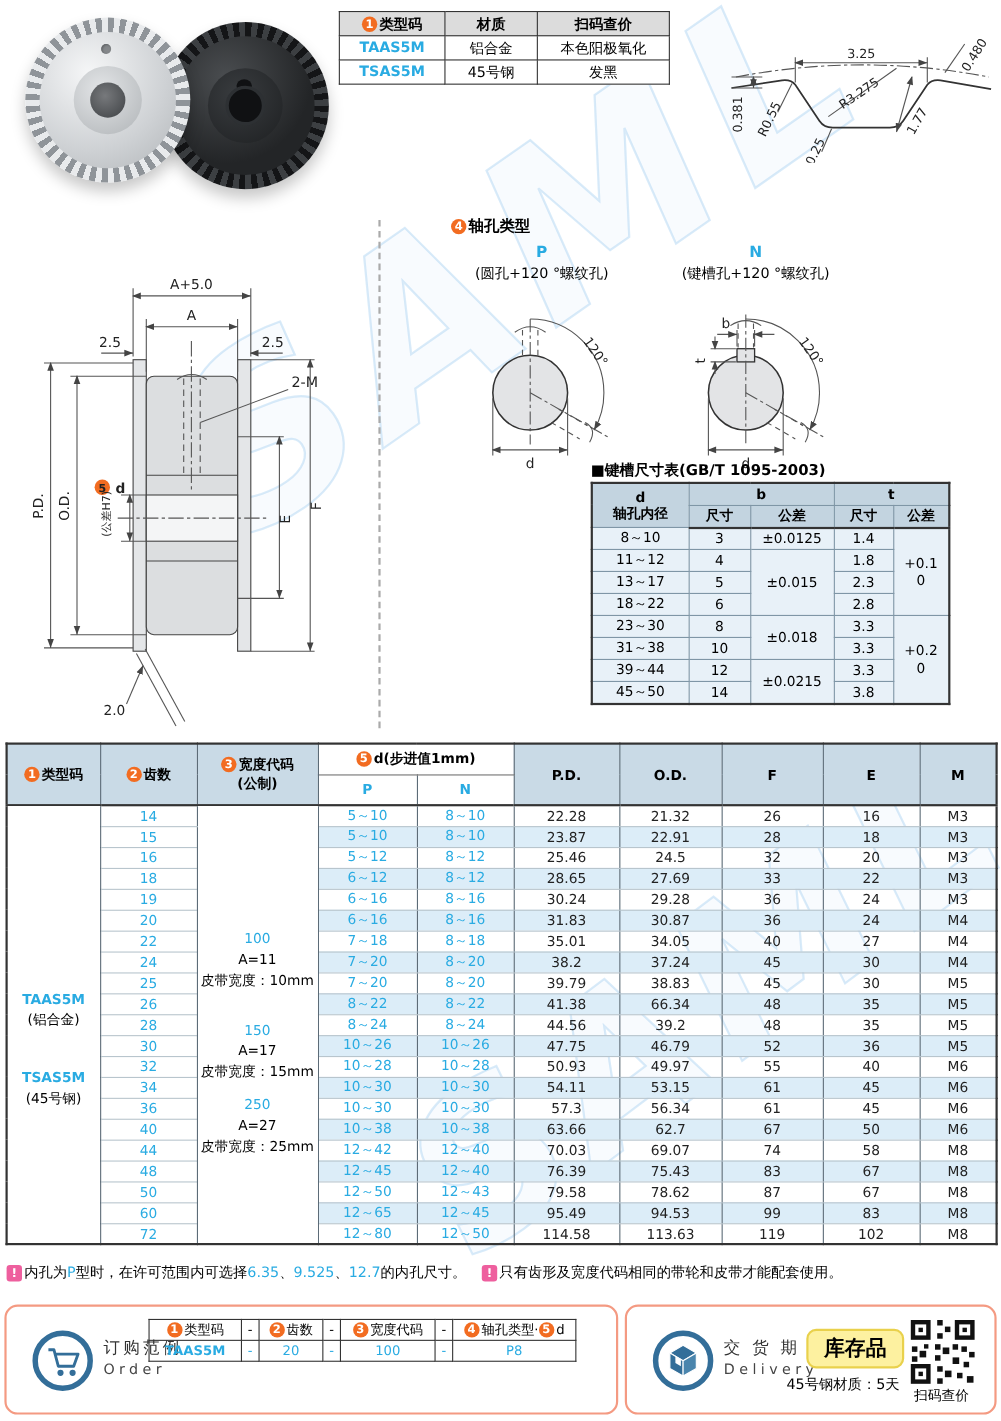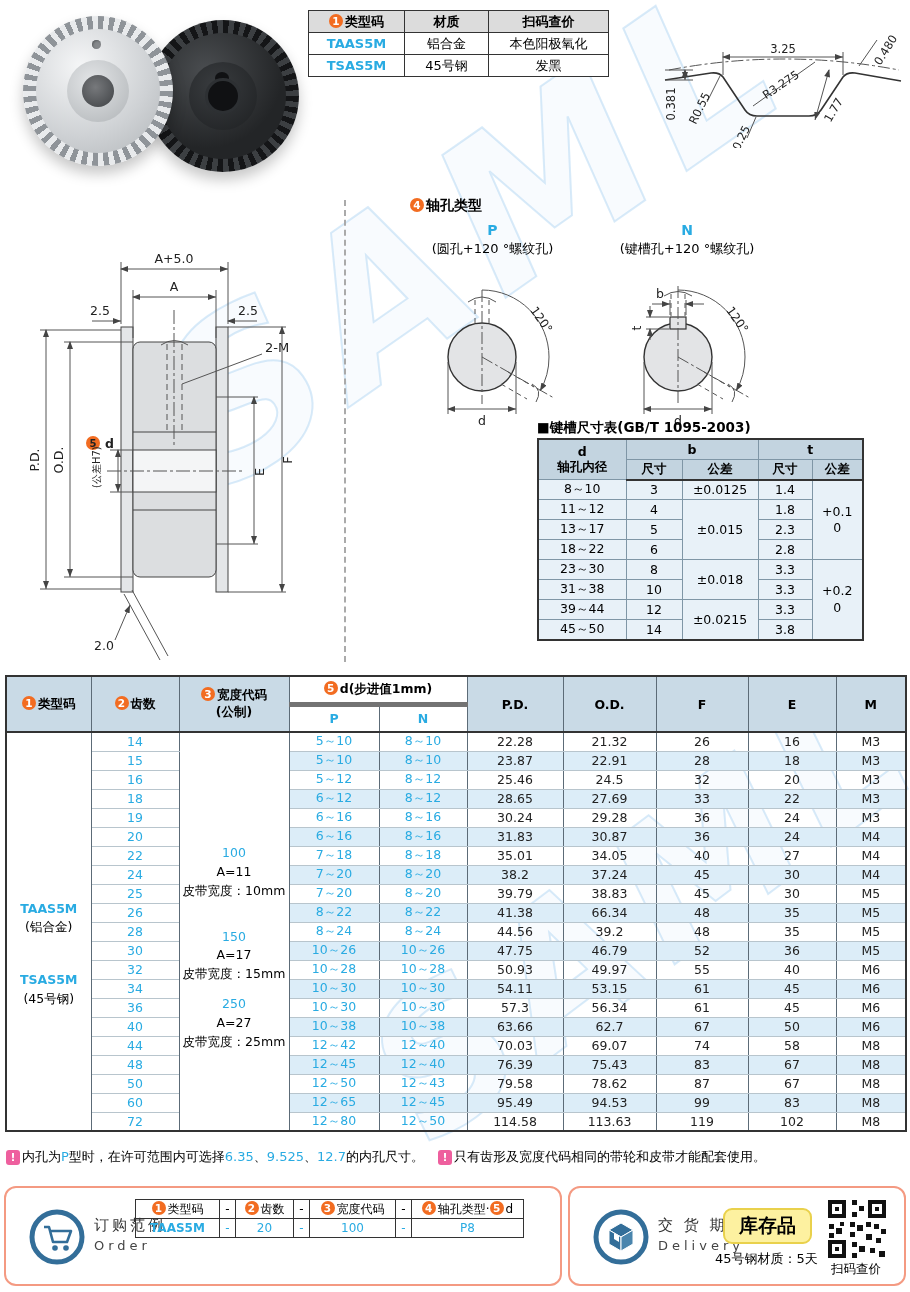--- a/index.html
+++ b/index.html
@@ -74,21 +74,21 @@
   .keyway-table th, .keyway-table td { border:1px solid #7f96a6; text-align:center; padding:1px 4px; height:20px; }
   .keyway-table { border:2px solid #333; }
   .keyway-table thead tr:last-child th { border-bottom:2px solid #333; }
   .keyway-table .tol { white-space:pre-line; line-height:1.3; }
 
   
   .main-table { position:absolute; left:5px; top:675px; width:900px; border-collapse:collapse;
                 table-layout:fixed; font-size:12.5px; z-index:2; border:2px solid #333; }
   .main-table th, .main-table td { border-left:1px solid #5c6b77; border-right:1px solid #5c6b77;
                 text-align:center; padding:0; }
-  .main-table th { border-top:1px solid #5c6b77; border-bottom:5px solid #737373; font-weight:bold; height:28px; }
+  .main-table th { border-top:1px solid #5c6b77; border-bottom:1px solid #737373; font-weight:bold; height:28px; }
   .main-table .hb { background:#c9dae6; }
   .main-table .hw { background:#fff; }
   .main-table thead tr:last-child th, .main-table thead th[rowspan] { border-bottom:2px solid #333; }
   .main-table td { height:19px; border-top:1px solid #b8c5cd; border-bottom:1px solid #b8c5cd; }
   .main-table td.stripe { background:#dcedf8; }
   .main-table .merge-cell { position:relative; background:#fff; vertical-align:top; }
   .tc-block, .wc-block { position:absolute; left:0; right:0; text-align:center; line-height:1.5; font-size:12.5px; }
   .num { color:#222; }
 
   
@@ -102,21 +102,21 @@
   .delivery-box { left:568px; width:338px; }
   .icon-wrap { position:absolute; left:22px; top:20px; }
   .blk-label { position:absolute; left:88px; top:28px; }
   .blk-label .cn { font-size:15px; letter-spacing:3px; color:#333; }
   .blk-label .en { font-size:13px; letter-spacing:4px; color:#444; margin-top:3px; }
 
   .order-table { position:absolute; left:129px; top:11px; border-collapse:collapse; table-layout:fixed; font-size:12px; }
   .order-table th, .order-table td { border:1.2px solid #333; text-align:center; height:19px; padding:0 2px; }
   .order-note { position:absolute; left:129px; top:72px; font-size:12.5px; }
 
-  .stock-badge { position:absolute; left:153px; top:20px; background:#fdf1a0; border:2px solid #e9d14c;
+  .stock-badge { position:absolute; left:163px; top:20px; background:#fdf1a0; border:2px solid #e9d14c;
                  border-radius:9px; font-size:19px; font-weight:bold; padding:3px 14px; }
   .lead-time { position:absolute; left:145px; top:62px; font-size:13px; }
   .qr { position:absolute; left:256px; top:10px; }
   .qr-caption { position:absolute; left:246px; top:73px; width:80px; text-align:center; font-size:12.5px; }
 </style>
 </head>
 <body>
 
 <div class="page">
 

